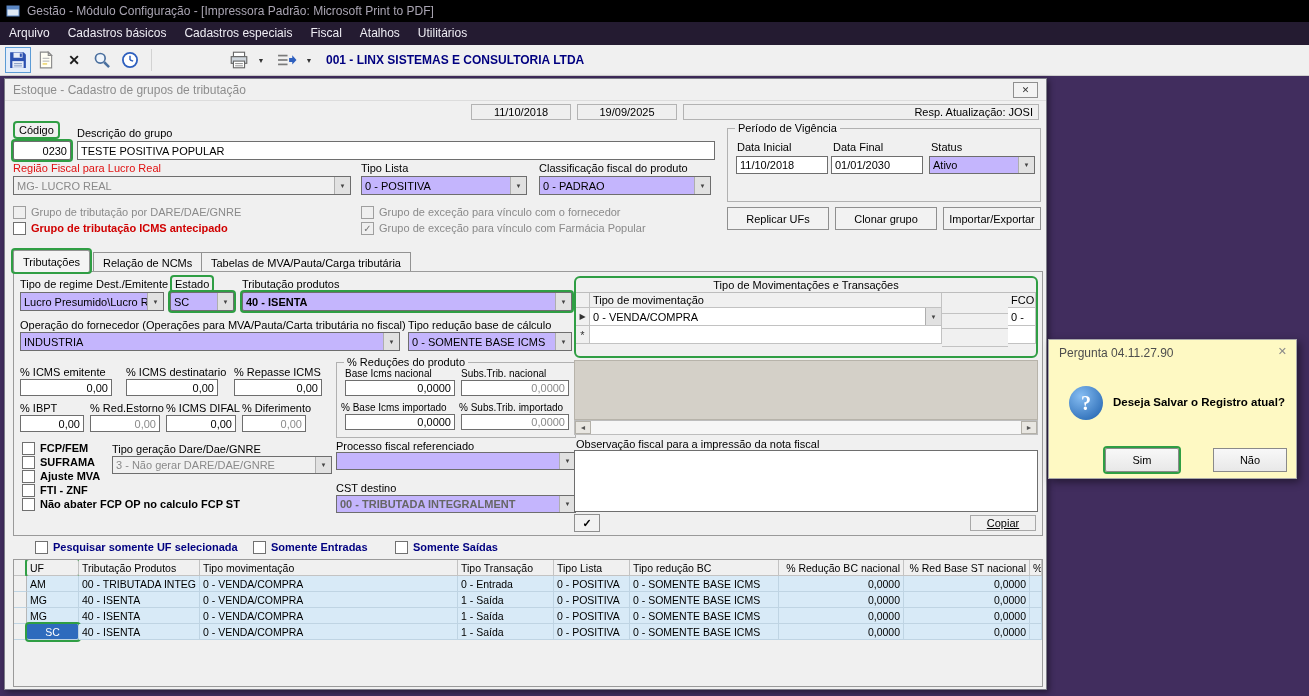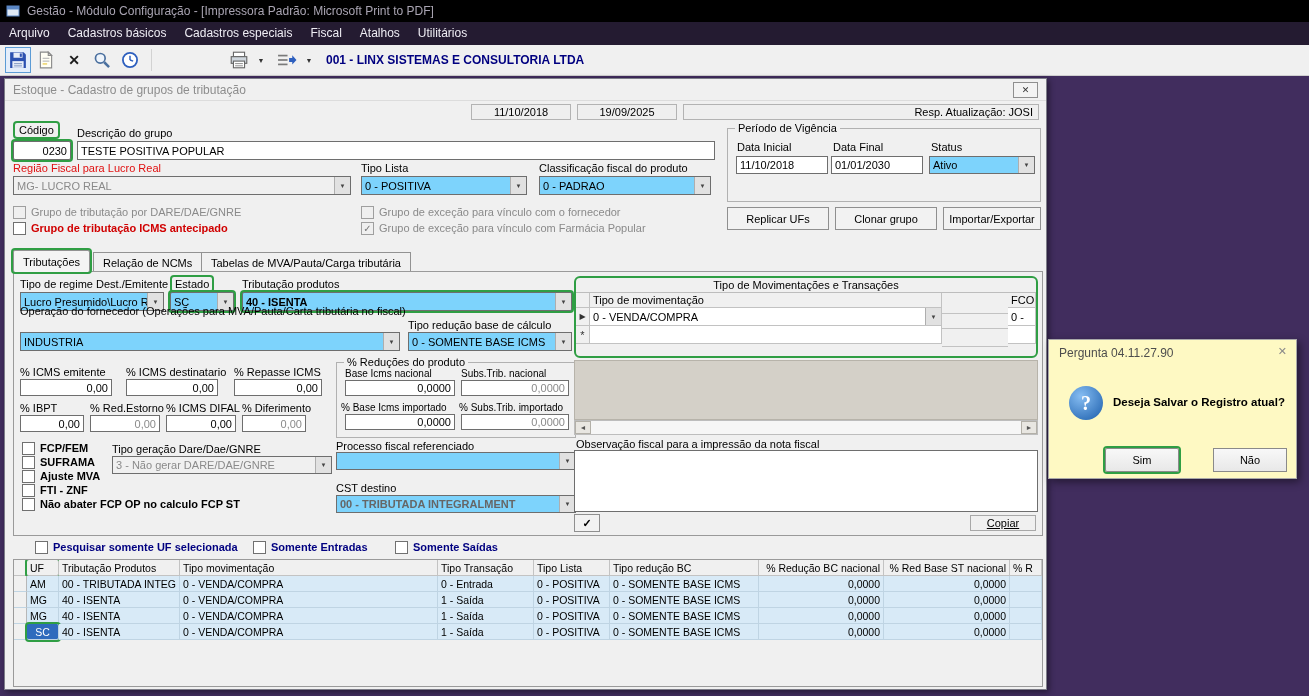--- a/index.html
+++ b/index.html
@@ -28,21 +28,21 @@
   .window { left:4px; top:78px; width:1043px; height:612px; background:#f0f0f0; border:1px solid #7d7d88; box-shadow:2px 2px 6px rgba(0,0,0,.45); }
   .wtitle { left:0; top:0; width:100%; height:22px; color:#8d8d8d; font-size:12px; display:flex; align-items:center; padding-left:8px; border-bottom:1px solid #dcdcdc; }
   .wclose { right:8px; top:3px; width:25px; height:16px; border:1px solid #8f8f8f; background:#f3f3f3; display:flex; align-items:center; justify-content:center; font-size:9px; color:#333; }
   .panelbox { border:1px solid #b3b3b3; background:#efefef; display:flex; align-items:center; justify-content:center; font-size:11px; }
   .panelbox.right { justify-content:flex-end; padding-right:5px; }
 
   .field { border:1px solid #6e6e6e; background:#fff; display:flex; align-items:center; padding:0 3px; font-size:11px; white-space:nowrap; overflow:hidden; }
   .field.num { justify-content:flex-end; }
   .field.graytxt { color:#8a8a8a; }
 
-  .combo { border:1px solid #6e6e6e; background:#7dd3fc; display:flex; align-items:stretch; overflow:hidden; }
+  .combo { border:1px solid #6e6e6e; background:#c4b5fd; display:flex; align-items:stretch; overflow:hidden; }
   .combo .cval { flex:1; display:flex; align-items:center; padding:0 3px; font-size:11px; white-space:nowrap; overflow:hidden; }
   .combo .cbtn { width:16px; background:#e1e1e1; border-left:1px solid #aeaeae; display:flex; align-items:center; justify-content:center; font-size:6px; color:#444; }
   .combo.discombo { background:#f0f0f0; }
   .combo.discombo .cval { color:#8a8a8a; }
 
   .gbox { border:1px solid #b1b1b1; }
   .gtitle { position:absolute; top:-7px; left:7px; background:#f0f0f0; padding:0 3px; font-size:11px; white-space:nowrap; }
 
   .btn { border:1px solid #8f8f8f; background:#f2f2f2; display:flex; align-items:center; justify-content:center; font-size:11px; }
 
@@ -72,21 +72,21 @@
   .sarrow { width:16px; background:#e8e6e1; border:1px solid #b3b0a8; display:flex; align-items:center; justify-content:center; font-size:7px; color:#555; }
   .strack { flex:1; }
 
   
   .grid { border:1px solid #9a9a9a; background:#f0f0f0; overflow:hidden; }
   .grow { display:flex; height:16px; }
   .gcell { border-right:1px solid #c3c3c3; border-bottom:1px solid #c3c3c3; display:flex; align-items:center; padding:0 3px; font-size:10.5px; white-space:nowrap; overflow:hidden; }
   .ghead .gcell { background:#f0f0f0; }
   .gdata .gcell { background:#d8eaf7; border-right-color:#bfd4e3; border-bottom-color:#bfd4e3; }
   .gind { background:#f0f0f0 !important; border-right-color:#b7b7b7 !important; }
-  .c0{width:13px;} .c1{width:32px;} .c2{width:121px;} .c3{width:258px;} .c4{width:96px;} .c5{width:76px;} .c6{width:149px;} .c7{width:125px;} .c8{width:126px;} .c9{flex:1;}
+  .c0{width:13px;} .c1{width:52px;} .c2{width:121px;} .c3{width:258px;} .c4{width:96px;} .c5{width:76px;} .c6{width:149px;} .c7{width:125px;} .c8{width:126px;} .c9{flex:1;}
   .rnum { justify-content:flex-end; }
   .sel { background:#2e6bbd !important; color:#fff; justify-content:center; }
 
   
   .dialog { left:1048px; top:339px; width:249px; height:140px; background:#fef9c3; border:1px solid #a9a9a9; box-shadow:3px 3px 8px rgba(0,0,0,.45); }
   .dtitle { left:10px; top:6px; font-size:12px; color:#4d4d4d; }
   .dclose { right:9px; top:5px; font-size:11px; color:#8a8a8a; }
   .qicon { left:20px; top:46px; width:34px; height:34px; border-radius:50%; background:radial-gradient(circle at 35% 30%, #86bdf2, #1a5dab); display:flex; align-items:center; justify-content:center; color:#fff; font-size:20px; font-weight:bold; font-family:"Liberation Serif", serif; }
   .dmsg { left:64px; top:56px; font-size:11.5px; font-weight:bold; }
   .dbtn { width:74px; height:24px; border:1px solid #8a8a8a; background:linear-gradient(#f8f8f8,#e8e8e8); display:flex; align-items:center; justify-content:center; font-size:11px; }
@@ -273,21 +273,21 @@
         <div class="mcell m3">0 -</div>
       </div>
       <div class="mrow data">
         <div class="mcell mind">*</div>
         <div class="mcell m1"></div>
         <div class="mcell m2"></div>
         <div class="mcell m3"></div>
       </div>
     </div>
 
-    <span class="abs lbl" style="left:6px;top:33px;">Operação do fornecedor (Operações para MVA/Pauta/Carta tributária no fiscal)</span>
+    <span class="abs lbl" style="left:6px;top:47px;">Operação do fornecedor (Operações para MVA/Pauta/Carta tributária no fiscal)</span>
     <div class="abs combo" style="left:6px;top:60px;width:380px;height:19px;">
       <span class="cval">INDUSTRIA</span>
       <span class="cbtn">▼</span>
     </div>
     <span class="abs lbl" style="left:394px;top:47px;">Tipo redução base de cálculo</span>
     <div class="abs combo" style="left:394px;top:60px;width:164px;height:19px;">
       <span class="cval">0 - SOMENTE BASE ICMS</span>
       <span class="cbtn">▼</span>
     </div>
 

